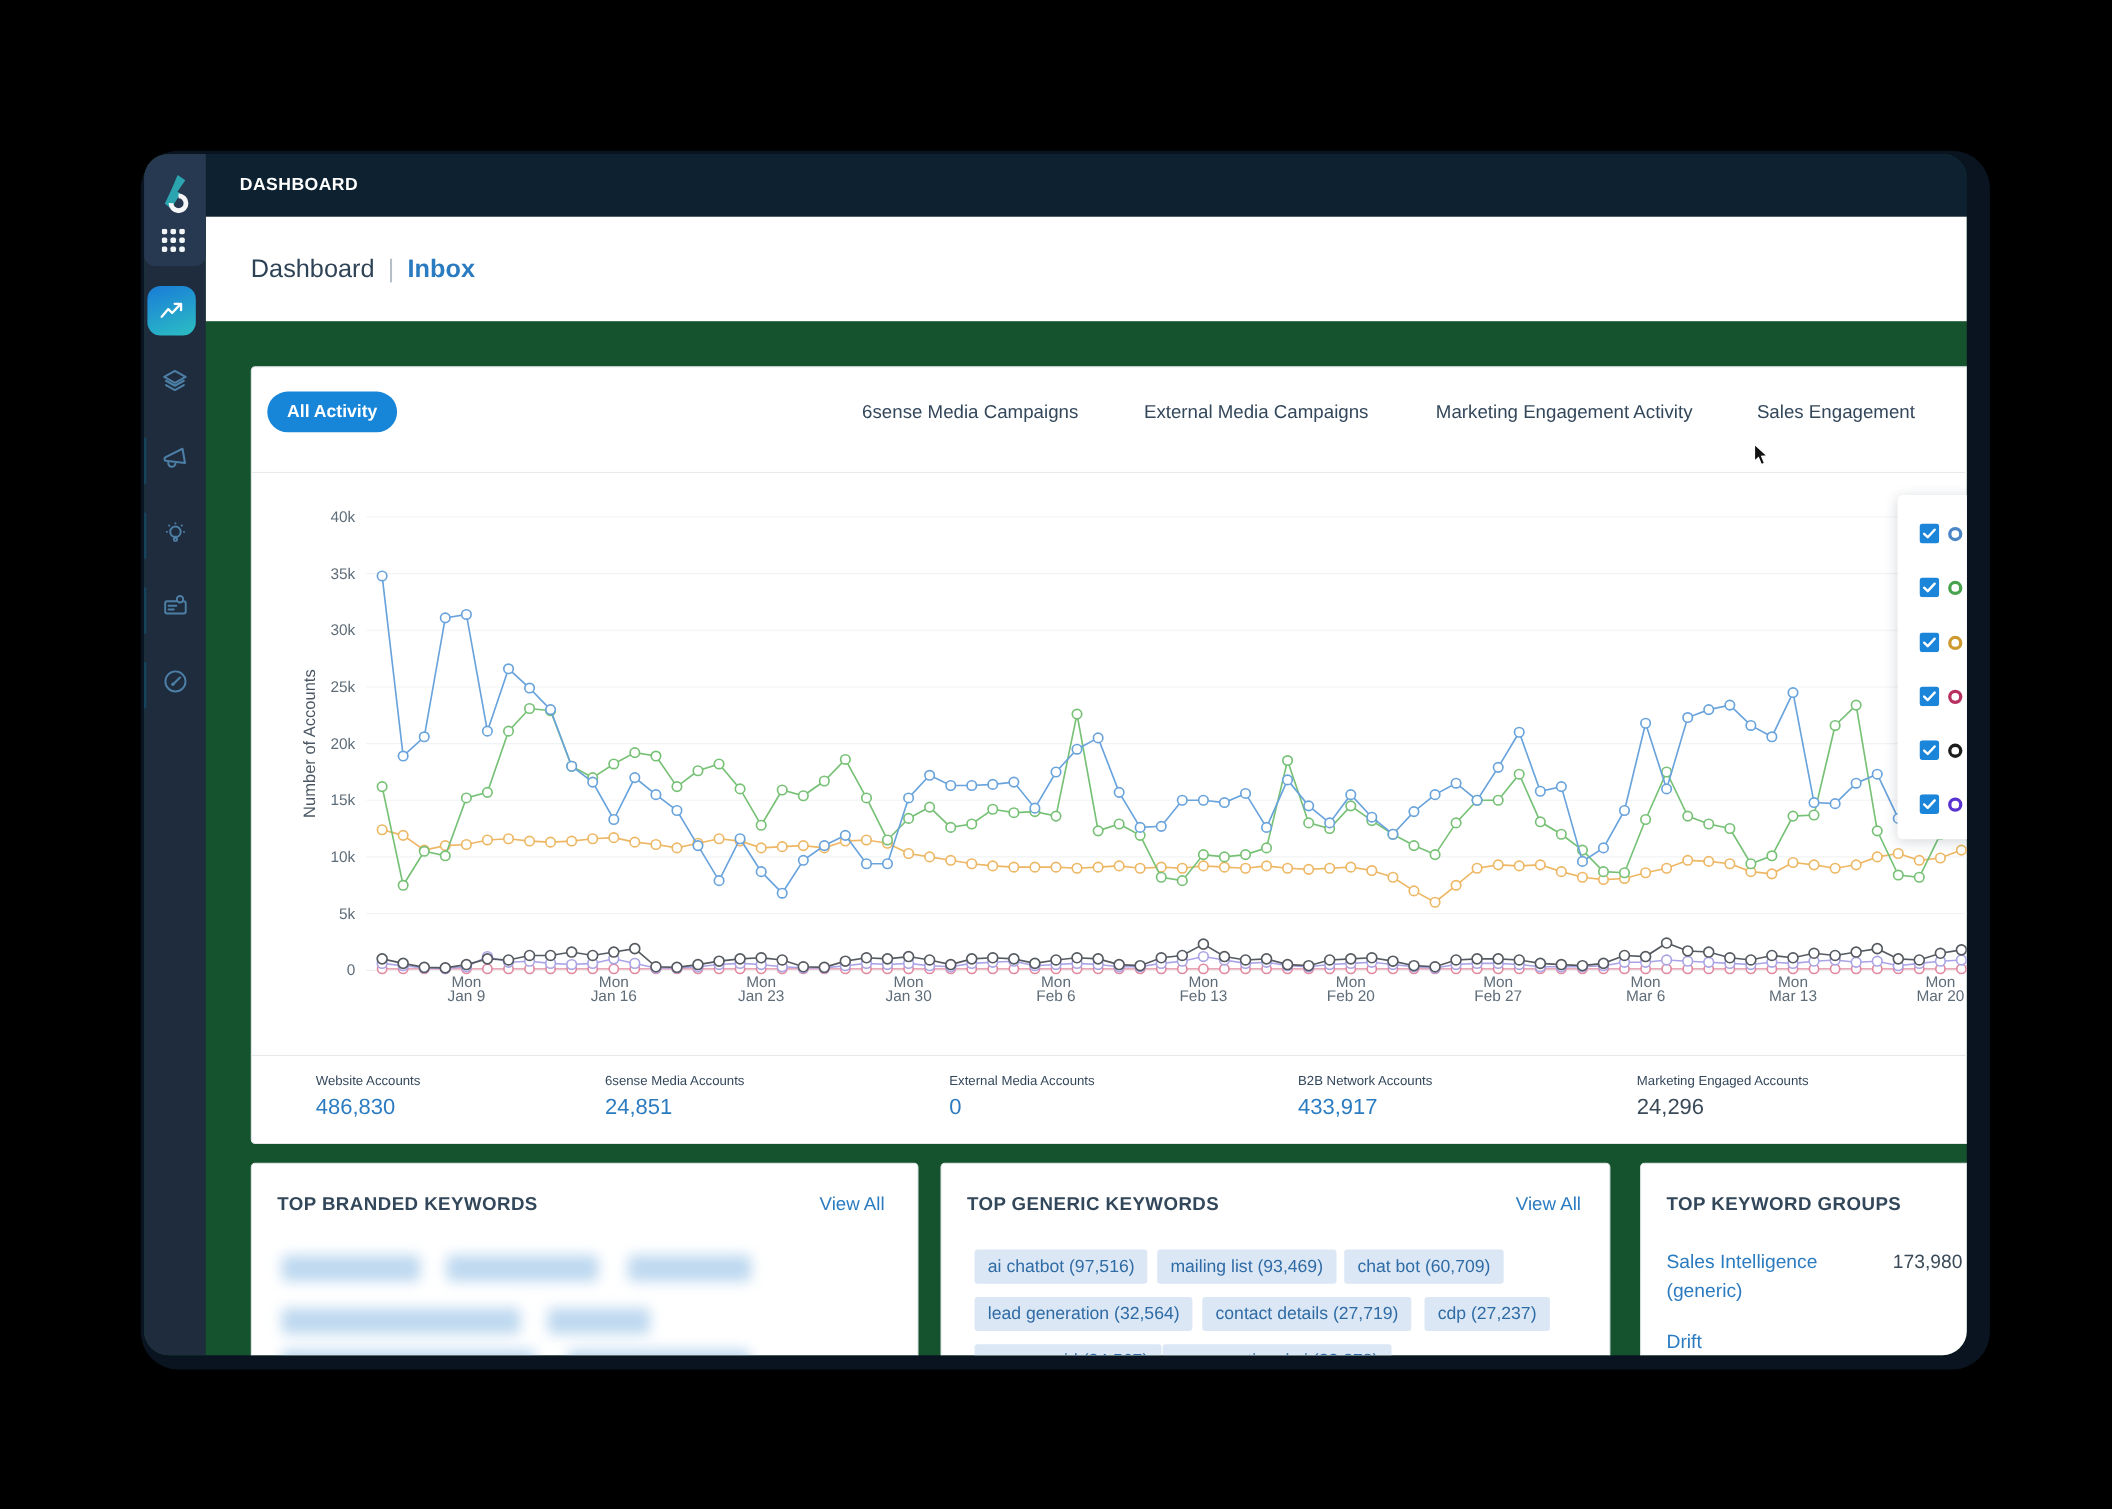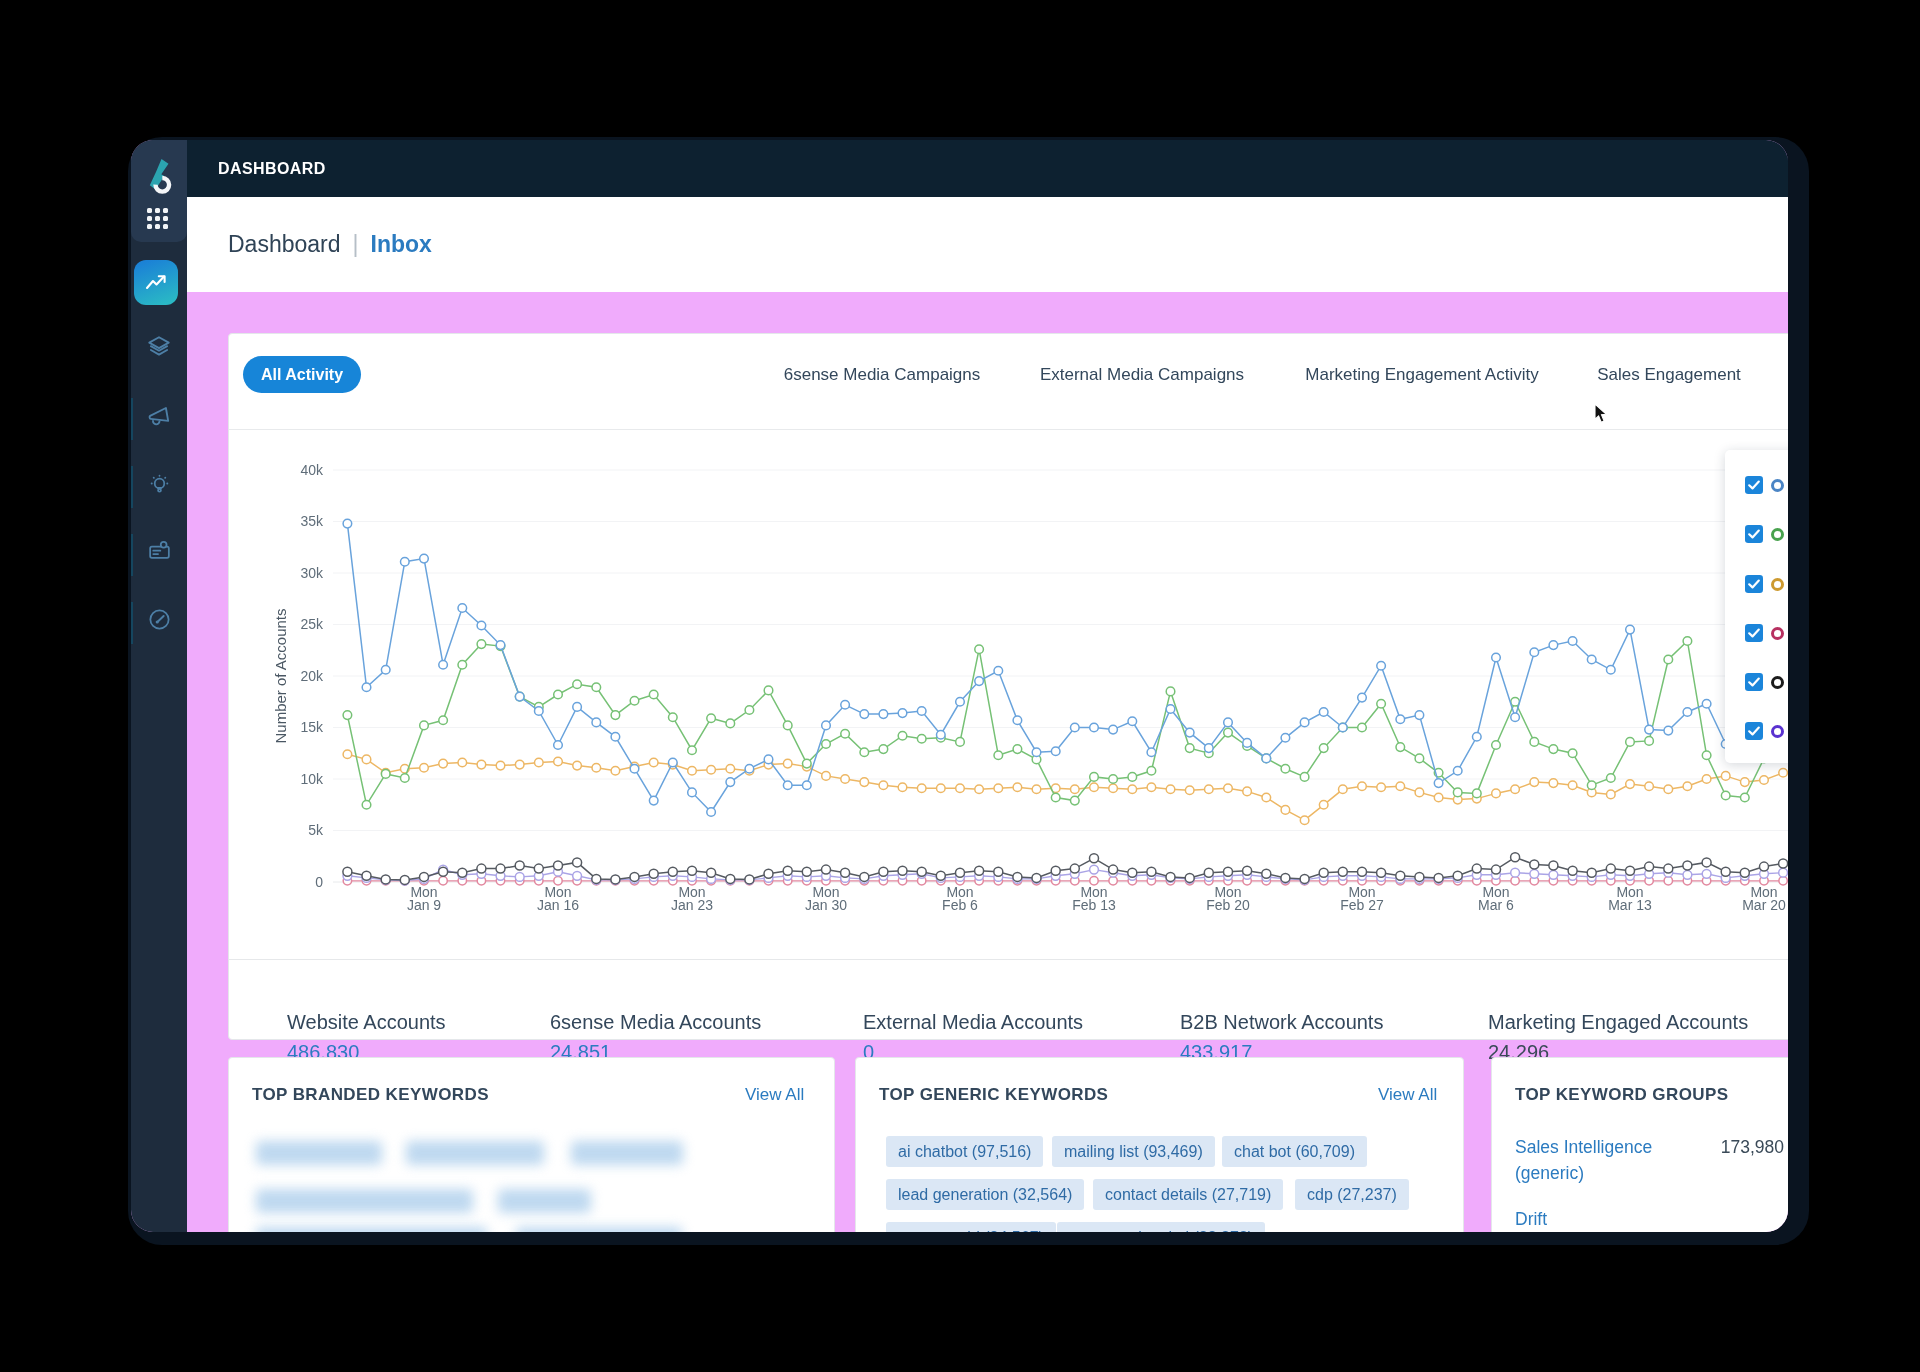--- a/index.html
+++ b/index.html
@@ -1,20 +1,20 @@
 <!DOCTYPE html>
 <html><head><meta charset="utf-8">
 <style>
 * { margin:0; padding:0; box-sizing:border-box; }
 body { width:1920px; height:1372px; background:#000; position:relative; overflow:hidden;
        font-family:"Liberation Sans",sans-serif; }
 #frame { position:absolute; left:128px; top:137px; width:1681px; height:1108px;
          border-radius:34px; background:#0a1420; }
 #app { position:absolute; left:131px; top:140px; width:1657px; height:1092px;
-       border-radius:22px; background:#f0abfc; overflow:hidden; }
+       border-radius:22px; background:#14532d; overflow:hidden; }
 #topbar { position:absolute; left:56px; top:0; right:0; height:57px; background:#0d2130;
           color:#fff; font-size:16px; font-weight:bold; letter-spacing:0.4px;
           line-height:57px; padding-left:31px; box-shadow:0 1px 0 #06141f; }
 #header { position:absolute; left:56px; top:57px; right:0; height:95px; background:#fff;
           font-size:23px; font-weight:normal; color:#2f4356; line-height:95px; padding-left:41px; }
 #header .sep { color:#b6bfc7; font-weight:normal; padding:0 12px; }
 #header .inbox { color:#2b7bc0; font-weight:bold; }
 #sidebar { position:absolute; left:0; top:0; width:56px; height:1092px; background:#1e2c3d; }
 #sbtop { position:absolute; left:0; top:0; width:56px; height:102px; background:#273950;
          border-radius:22px 0 10px 10px; }
@@ -28,21 +28,21 @@
            border:1px solid #e4e7ea; border-radius:4px; }
 #tabs { position:absolute; left:0; top:0; width:100%; height:96px; border-bottom:1px solid #e8eaec;padding-left:28px; }
 #pill { position:absolute; left:14px; top:22px; width:118px; height:37px; border-radius:19px;
         background:#1785d8; color:#fff; font-size:16px; font-weight:bold; text-align:center;
         line-height:37px; }
 .tab { position:absolute; top:22px; width:300px; height:37px; line-height:37px; text-align:center;
        font-size:17px; color:#33475b; }
 #chart { position:absolute; left:0; top:96px; }
 #stats { position:absolute; left:0; top:625px; width:100%; height:81px; border-top:1px solid #e6e8ea; }
 .stat { position:absolute; top:15px; }
-.sl { font-size:20px; color:#33475b; white-space:nowrap;margin-top:36px; }
+.sl { font-size:12px; color:#33475b; white-space:nowrap; }
 .sv { font-size:20px; color:#3a4a58; margin-top:7px; }
 .sv.blue { color:#2b7bc0; }
 .card { position:absolute; top:917px; height:280px; background:#fff; border:1px solid #e4e7ea;
         border-radius:4px; }
 .ctitle { position:absolute; top:27px; left:23px; font-size:17px; font-weight:bold;
           letter-spacing:0.4px; color:#33475b; }
 .viewall { position:absolute; top:27px; font-size:17px; color:#2b7bc0; }
 .chip { position:absolute; height:31px; line-height:31px; padding:0 12px; background:#dbe7f5;
         color:#2f6ba5; font-size:16px; border-radius:3px; white-space:nowrap; }
 .bchip { position:absolute; height:24px; background:#b3d2ed; border-radius:4px;

